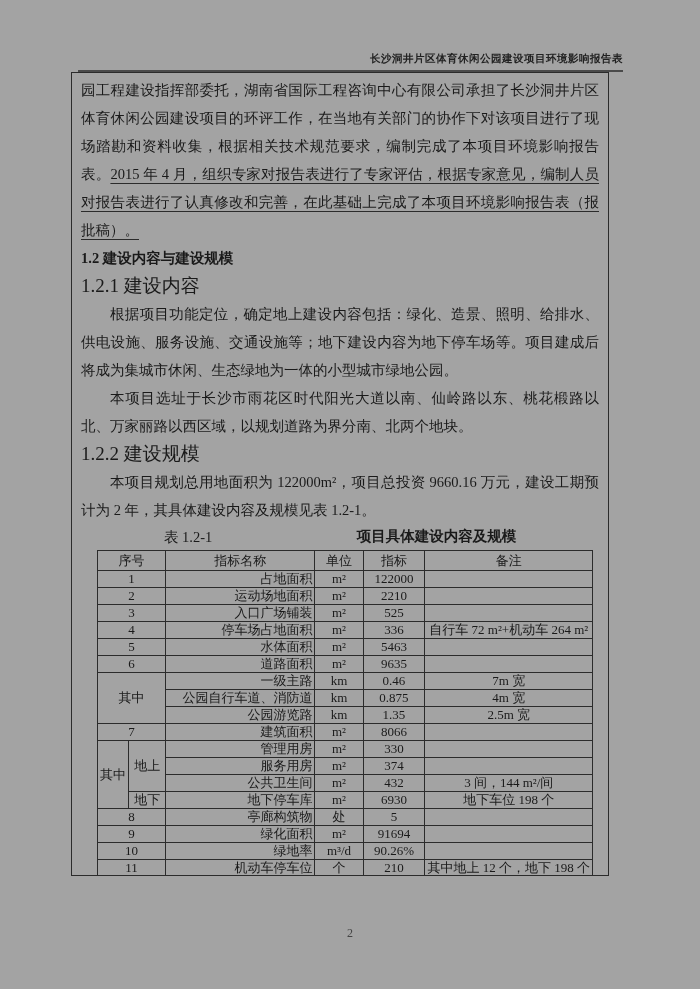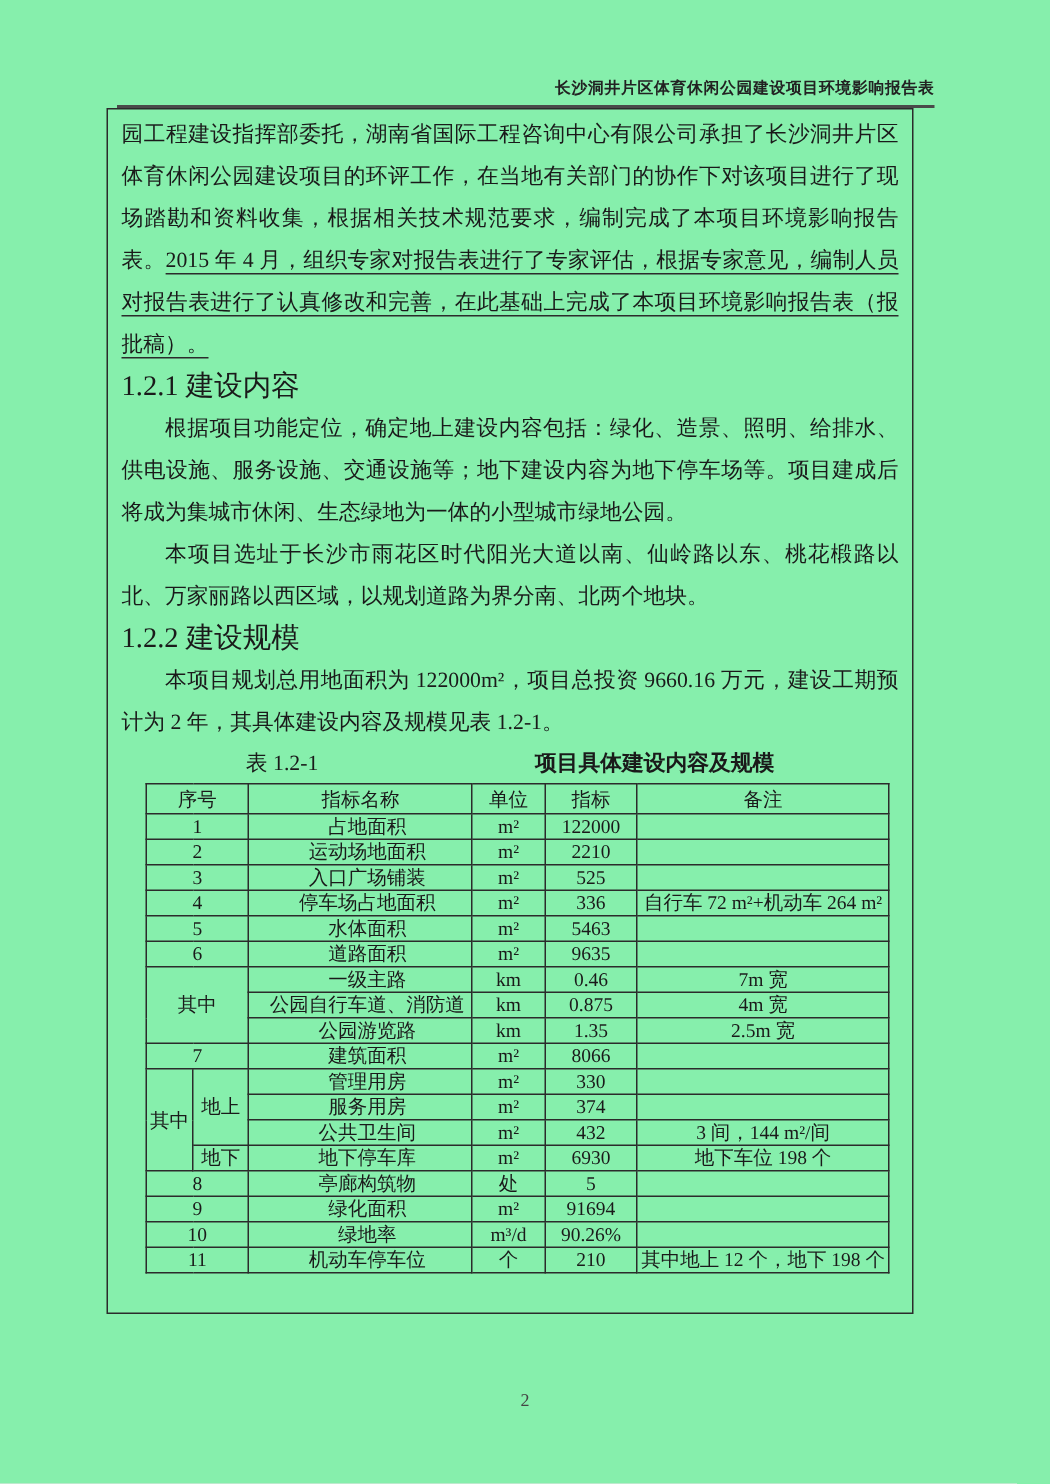--- a/index.html
+++ b/index.html
@@ -1,20 +1,20 @@
 <!DOCTYPE html>
 <html><head>
 <meta charset="utf-8">
 <style>
   * { margin: 0; padding: 0; box-sizing: border-box; }
   html, body { background: #e8e8e8; }
   .page {
     position: relative;
     width: 700px; height: 989px;
-    background: #86efac;
+    background: #a3a3a3;
     font-family: "Liberation Serif", "DejaVu Serif", serif;
     color: #1a1a1a;
     overflow: hidden;
   }
   .header { margin: 52px 77px 0 78px; }
   .header-title {
     text-align: right;
     font-size: 10.5px;
     font-weight: bold;
     letter-spacing: 0.5px;
@@ -47,40 +47,40 @@
   .h-plain { font-weight: normal; font-size: 19px; line-height: 28px; }
   .table-caption {
     display: flex;
     align-items: center;
     height: 26px;
     line-height: 26px;
     font-size: 14.5px;
     justify-content: center;
   }
   .cap-left { margin-left: 16%; }
-  .cap-right { margin-left: auto; margin-right: 16%; font-weight: bold; }
+  .cap-right { margin-left: auto; margin-right: 16%; font-weight: bold; font-family: Liberation Mono, monospace; }
   table.spec {
     border-collapse: collapse;
     margin-left: 16px;
     width: calc(100% - 22px);
     font-size: 13px;
     color: #1a1a1a;
     border: 1.5px solid #2b2b2b;
   }
   table.spec td {
     border: 1px solid #2b2b2b;
     height: 17px;
     padding: 0 2px;
     text-align: center;
     vertical-align: middle;
     line-height: 16px;
     white-space: nowrap;
   }
   table.spec tr.head td { height: 20px; }
-  table.spec td.left { text-align: center; padding-left: 11px; }
+  table.spec td.left { text-align: right; padding-left: 11px; }
   .page-number {
     position: absolute;
     bottom: 48px; left: 0; right: 0;
     text-align: center;
     font-size: 12px;
     color: #444;
   }
 </style>
 </head>
 <body>
@@ -89,20 +89,21 @@
 
   <div class="header">
     <div class="header-title">长沙洞井片区体育休闲公园建设项目环境影响报告表</div>
     <div class="header-rule"></div>
   </div>
 
   <div class="content-box">
 
     <p class="para no-indent"><span>园工程建设指挥部委托，湖南省国际工程咨询中心有限公司承担了长沙洞井片区体育休闲公园建设项目的环评工作，在当地有关部门的协作下对该项目进行了现场踏勘和资料收集，根据相关技术规范要求，编制完成了本项目环境影响报告表。</span><span class="underlined">2015 年 4 月，组织专家对报告表进行了专家评估，根据专家意见，编制人员对报告表进行了认真修改和完善，在此基础上完成了本项目环境影响报告表（报批稿）。</span></p>
 
+    <div class="h-bold">1.2 建设内容与建设规模</div>
 
     <div class="h-plain">1.2.1  建设内容</div>
 
     <p class="para">根据项目功能定位，确定地上建设内容包括：绿化、造景、照明、给排水、供电设施、服务设施、交通设施等；地下建设内容为地下停车场等。项目建成后将成为集城市休闲、生态绿地为一体的小型城市绿地公园。</p>
 
     <p class="para">本项目选址于长沙市雨花区时代阳光大道以南、仙岭路以东、桃花椴路以北、万家丽路以西区域，以规划道路为界分南、北两个地块。</p>
 
     <div class="h-plain">1.2.2  建设规模</div>
 
     <p class="para">本项目规划总用地面积为 122000m²，项目总投资 9660.16 万元，建设工期预计为 2 年，其具体建设内容及规模见表 1.2-1。</p>

